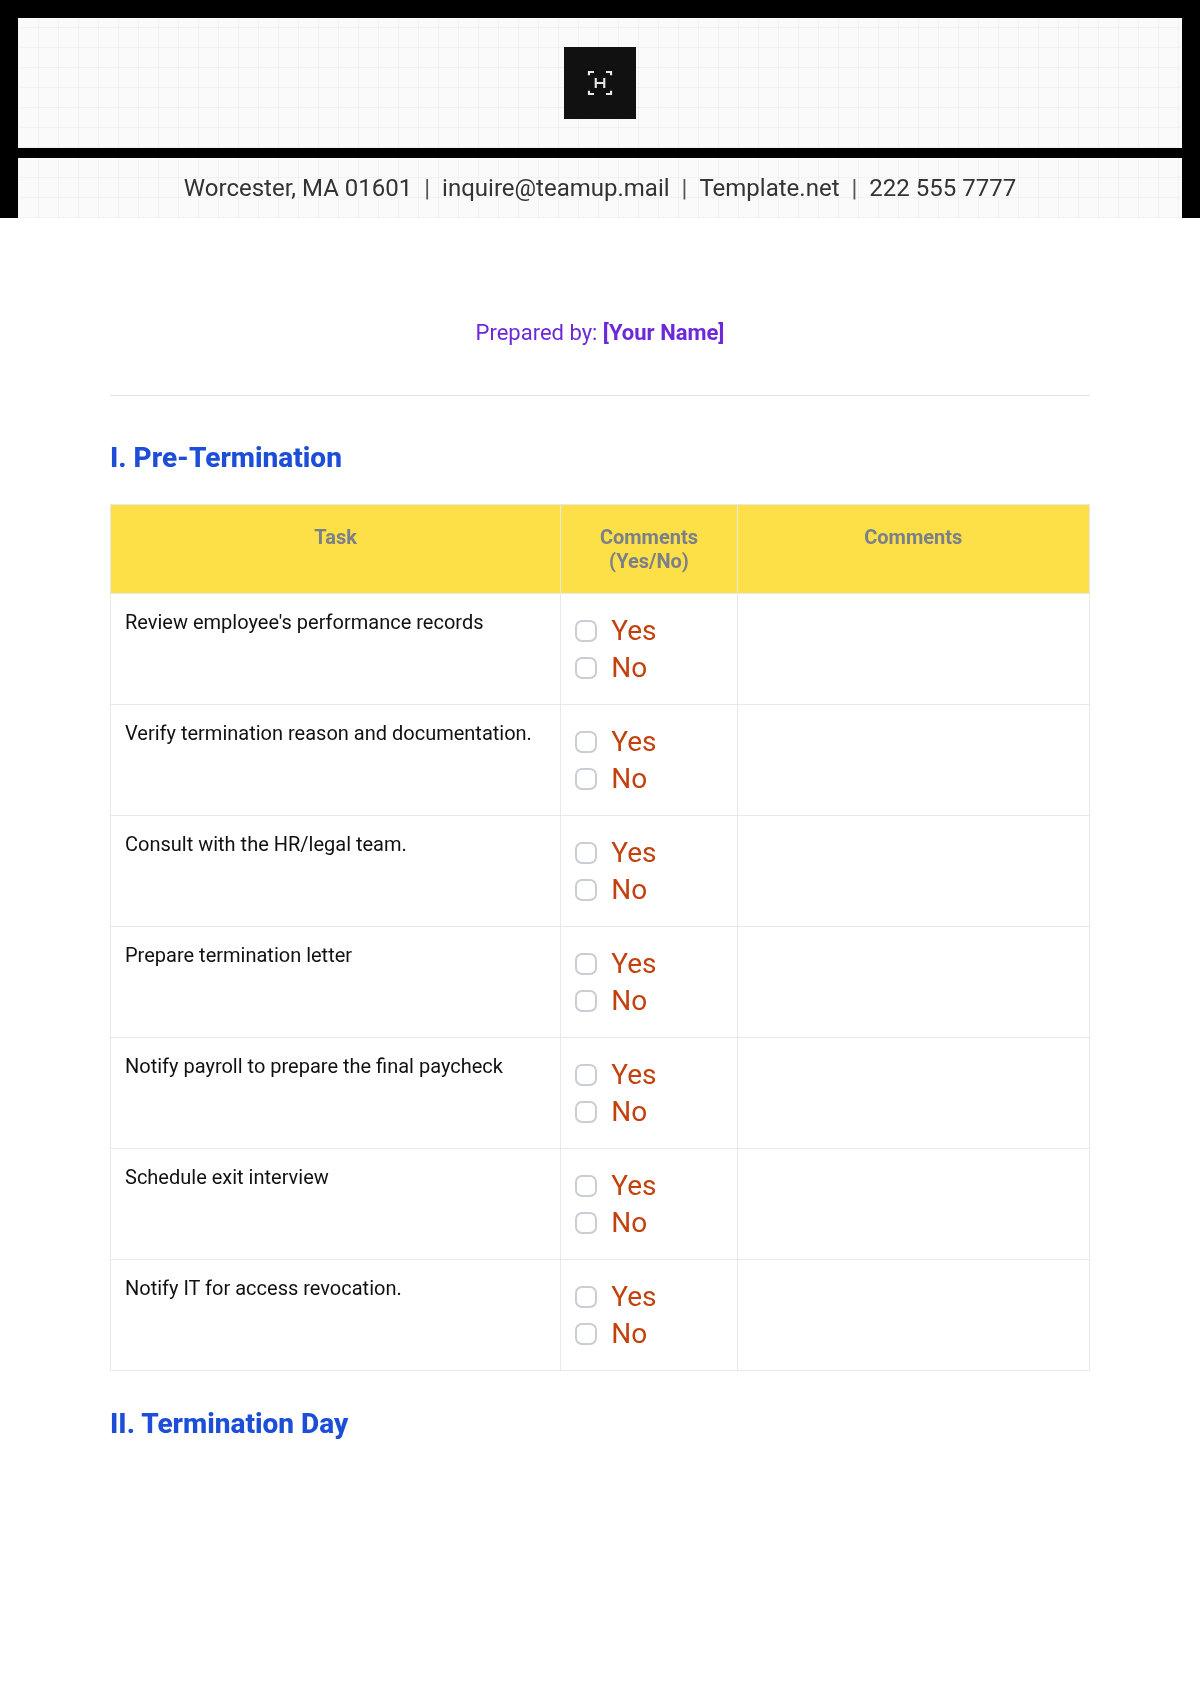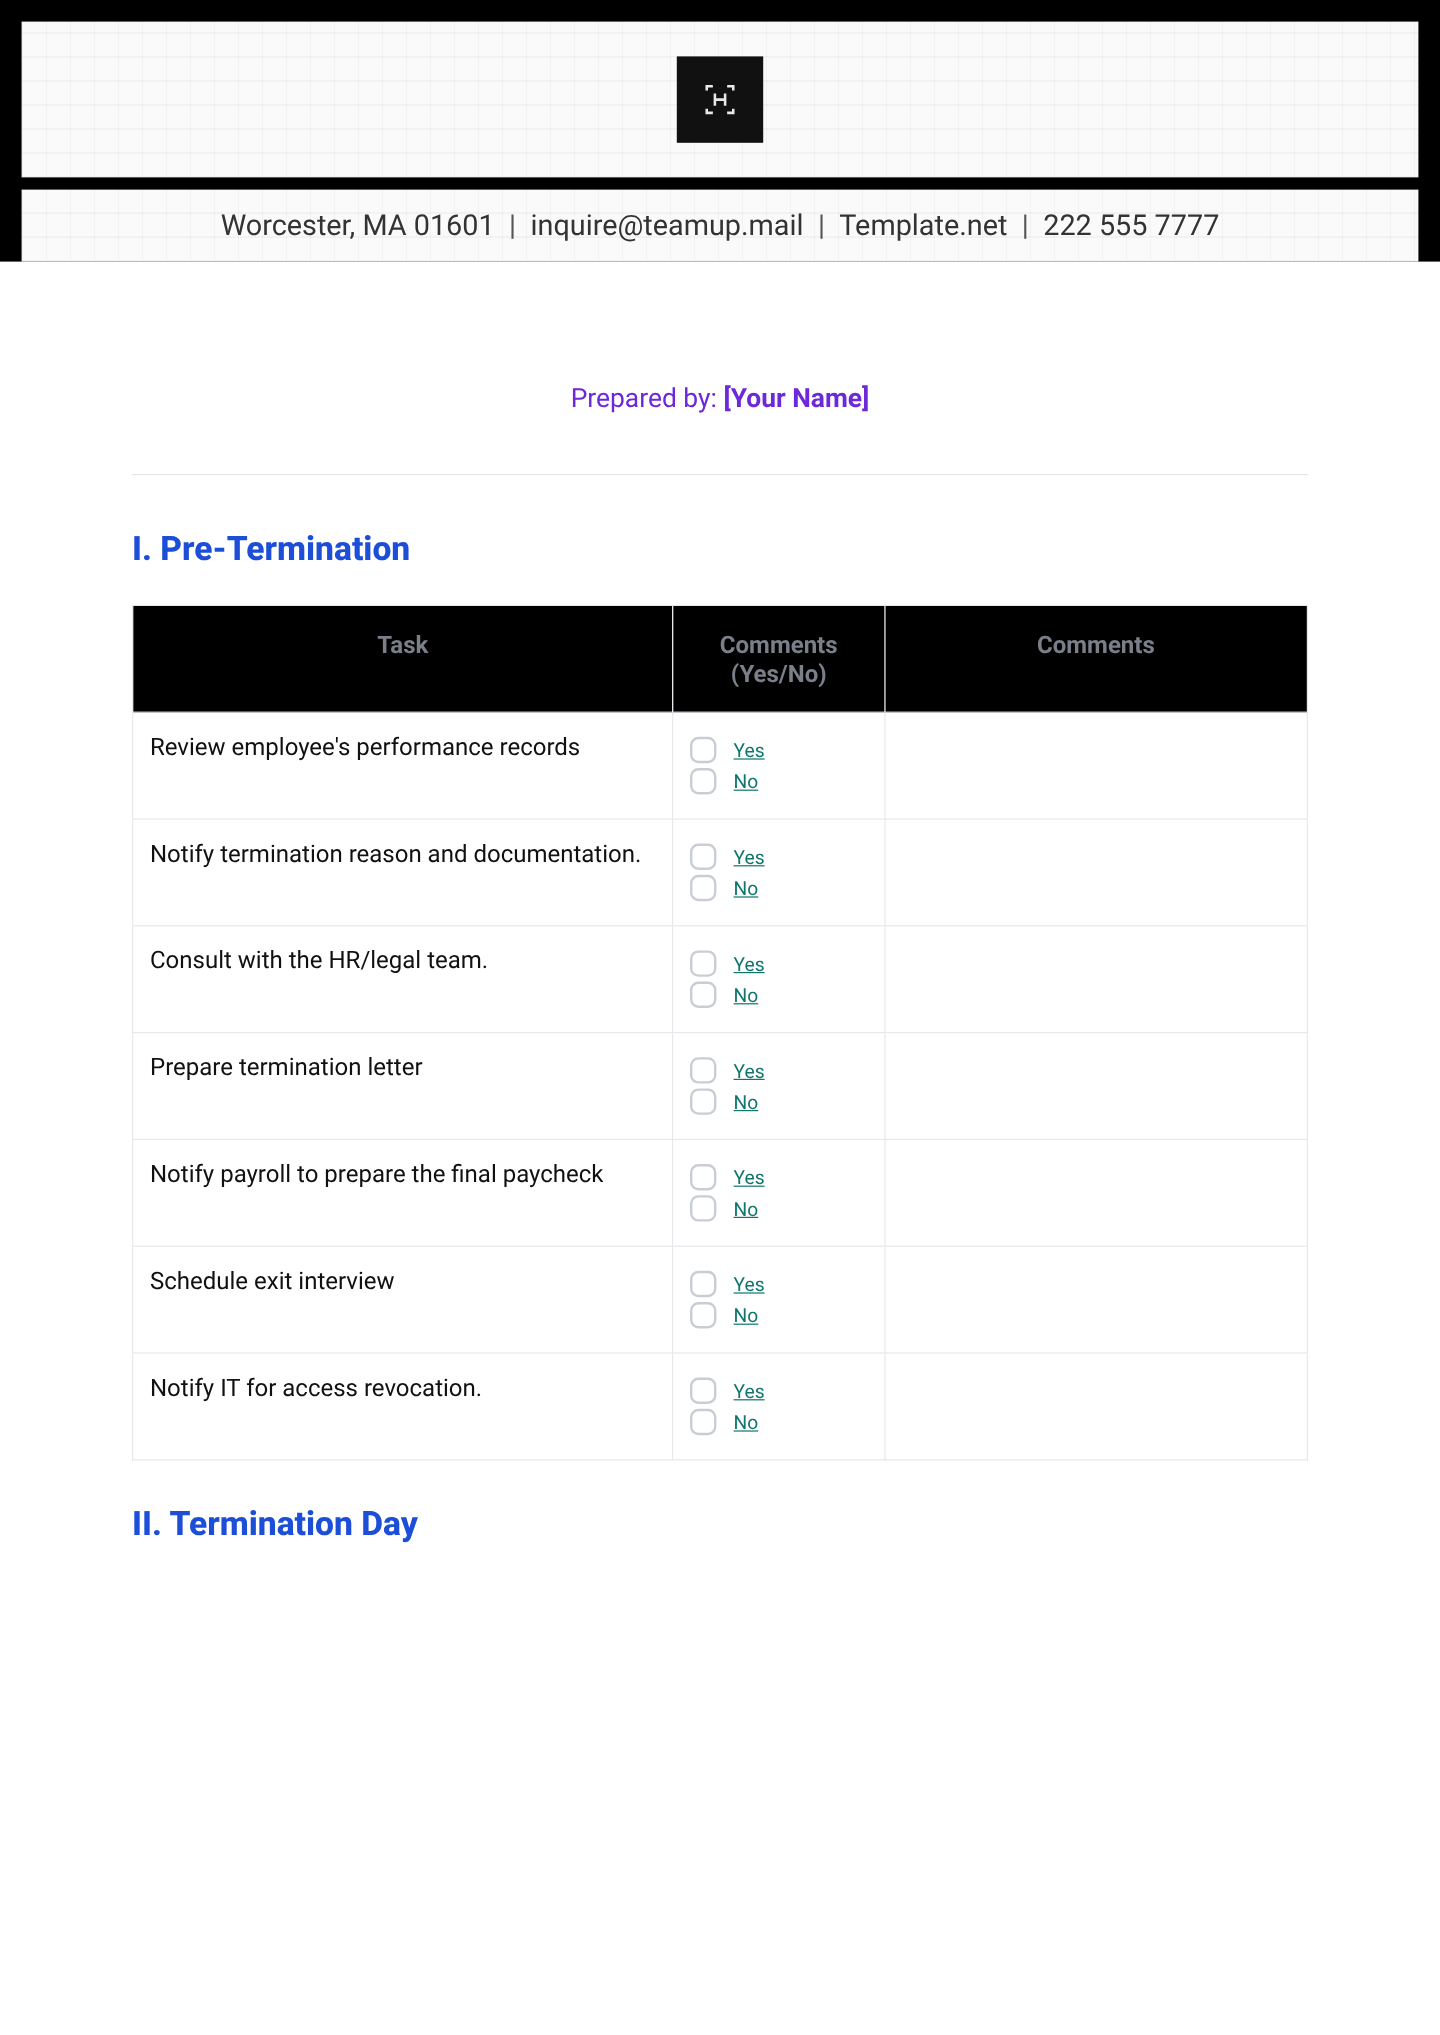--- a/index.html
+++ b/index.html
@@ -25,32 +25,32 @@
 .content { padding: 80px 110px 60px 110px; }
 .title { font-size: 40px; font-weight: 800; text-align: center; color: #151515; letter-spacing: -0.5px; }
 .prepared { text-align: center; font-size: 22px; margin-top: 22px; color: #6d28d9; }
 .prepared strong { font-weight: 700; }
 hr.divider { border: none; border-top: 1px solid #e5e5e5; margin: 50px 0 45px 0; }
 .section-heading { font-size: 28px; font-weight: 800; color: #1d4ed8; margin-bottom: 30px; }
 .section2 { margin-top: 36px; }
 table.checklist { width: 100%; border-collapse: collapse; }
 table.checklist th, table.checklist td { border: 1px solid #e6e8ec; vertical-align: top; }
 table.checklist th {
-  background: #000000; color: #7a7f8a; font-weight: 700; font-size: 20px;
+  background: #fde047; color: #7a7f8a; font-weight: 700; font-size: 20px;
   padding: 20px 14px; text-align: center;
 }
 table.checklist th:first-child { width: 46%; }
 table.checklist th:nth-child(2) { width: 18%; }
 table.checklist td { padding: 16px 14px; font-size: 20px; color: #111; }
 .yn { padding: 12px 14px; }
 .chk-row { display: flex; align-items: center; gap: 14px; margin: 4px 0; }
 .chk {
   width: 22px; height: 22px; border: 2px solid #c9cdd4; border-radius: 7px; flex: 0 0 22px;
 }
-.chk-label { font-size: 16px; color: #0f766e; text-decoration: underline; }
+.chk-label { font-size: 28px; color: #c2410c; }
 </style>
 </head>
 <body>
 
 <div class="outer-border">
   <div class="pattern-box logo-row">
     <div class="logo-box">
       <svg viewBox="0 0 40 40" fill="none" stroke="#e8e8e8" stroke-width="2.5">
         <path d="M7 11 L7 7 L13 7"></path>
         <path d="M27 7 L33 7 L33 11"></path>
@@ -98,21 +98,21 @@
               <span class="chk-label">Yes</span>
             </div>
             <div class="chk-row">
               <span class="chk"></span>
               <span class="chk-label">No</span>
             </div>
           </td>
           <td></td>
         </tr>
         <tr>
-          <td>Notify termination reason and documentation.</td>
+          <td>Verify termination reason and documentation.</td>
           <td class="yn">
             <div class="chk-row">
               <span class="chk"></span>
               <span class="chk-label">Yes</span>
             </div>
             <div class="chk-row">
               <span class="chk"></span>
               <span class="chk-label">No</span>
             </div>
           </td>

